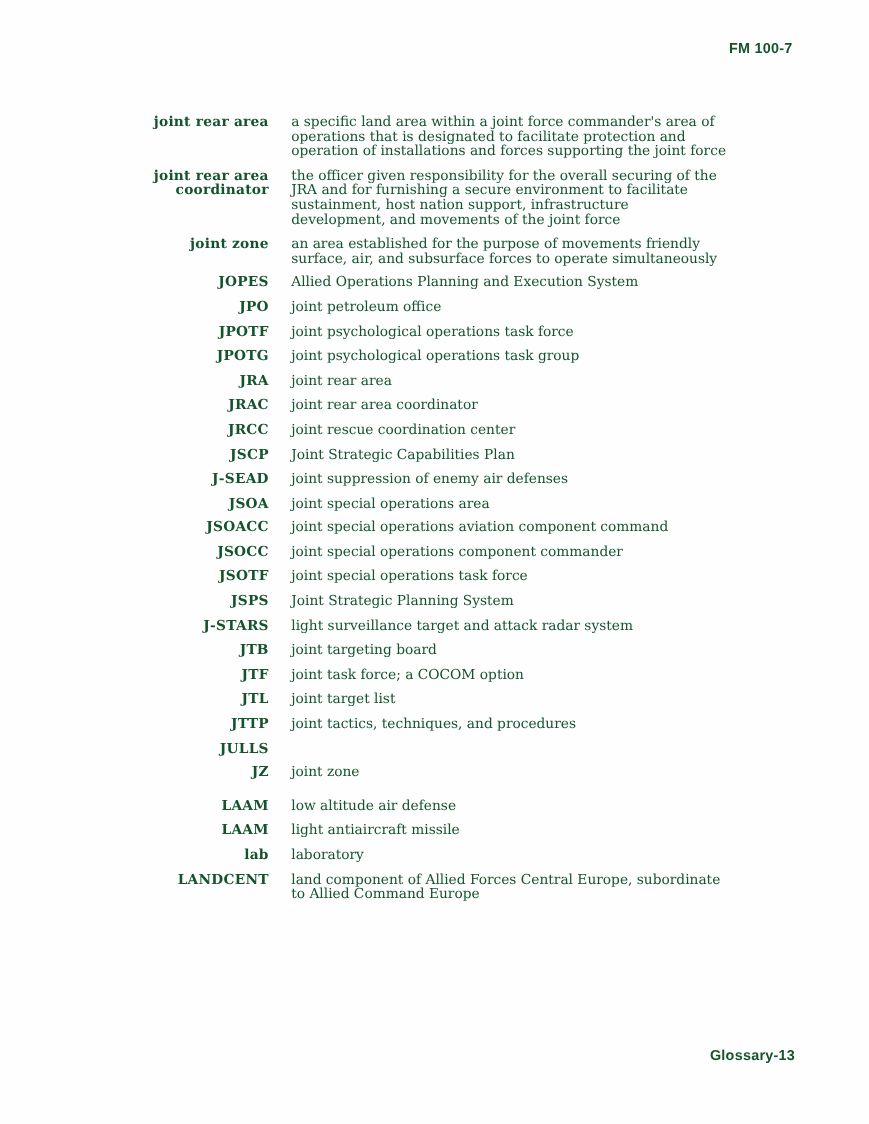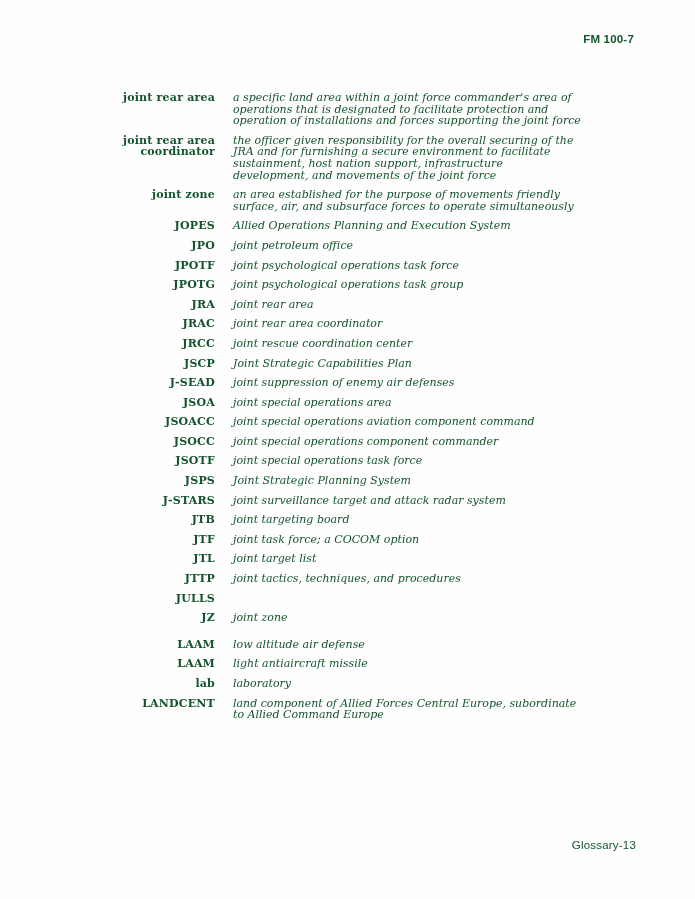--- a/index.html
+++ b/index.html
@@ -45,28 +45,27 @@
   .term {
     width: 130px;
     flex-shrink: 0;
     text-align: right;
     font-weight: bold;
     letter-spacing: 0.2px;
   }
   .definition {
     margin-left: 18px;
     width: 348px;
-    font-style: italic;
   }
   .doc-footer {
     position: absolute;
     top: 839px;
     right: 72px;
     font-family: "Liberation Sans", sans-serif;
-    font-weight: normal;
+    font-weight: bold;
     font-size: 11.5px;
     letter-spacing: 0.2px;
   }
 </style>
 </head>
 <body>
 
 <div class="page">
   <div class="doc-header">
     <span>FM 100-7</span>
@@ -136,21 +135,21 @@
       <div class="entry">
         <div class="term">JSOTF</div>
         <div class="definition">joint special operations task force</div>
       </div>
       <div class="entry">
         <div class="term">JSPS</div>
         <div class="definition">Joint Strategic Planning System</div>
       </div>
       <div class="entry">
         <div class="term">J-STARS</div>
-        <div class="definition">joint surveillance target and attack radar system</div>
+        <div class="definition">light surveillance target and attack radar system</div>
       </div>
       <div class="entry">
         <div class="term">JTB</div>
         <div class="definition">joint targeting board</div>
       </div>
       <div class="entry">
         <div class="term">JTF</div>
         <div class="definition">joint task force; a COCOM option</div>
       </div>
       <div class="entry">

